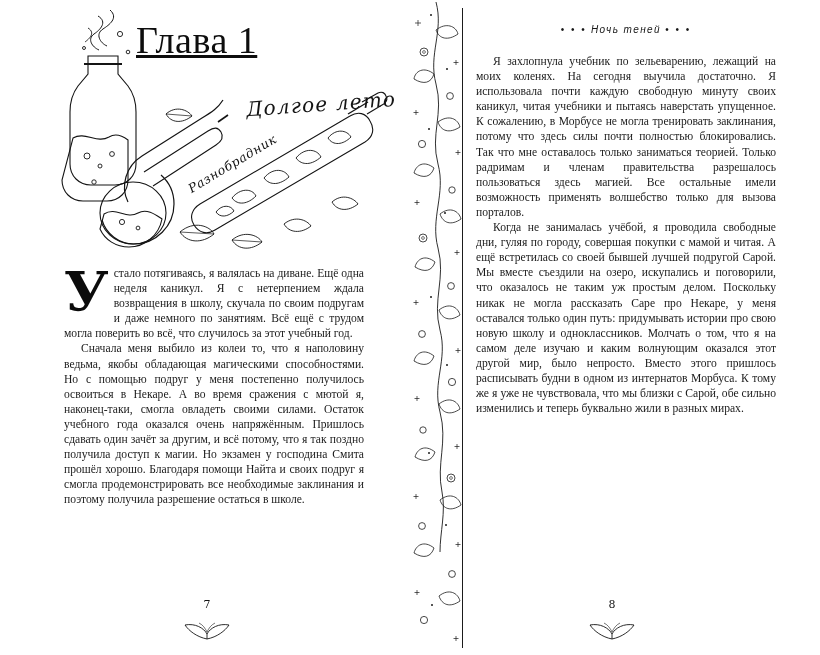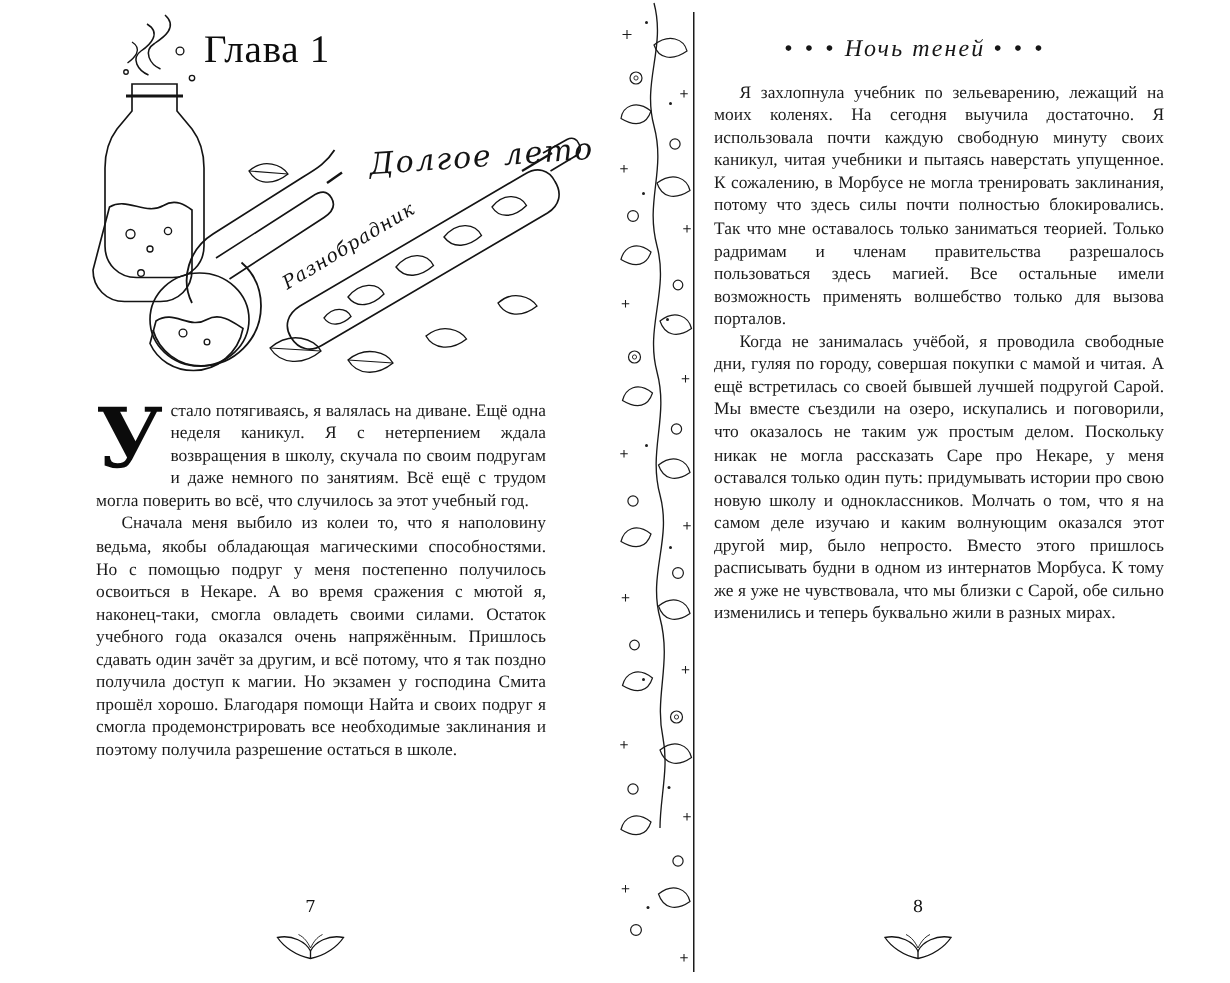--- a/index.html
+++ b/index.html
@@ -42,25 +42,26 @@
     width: 1px;
     height: 640px;
     background: #1b1b1b;
   }
 
   
   .chapter-title {
     position: absolute;
     left: 136px;
     top: 18px;
-    font-size: 26px;
+    font-size: 38px;
     letter-spacing: 0.5px;
     font-family: "Liberation Serif", serif;
     font-weight: 400;
     color: #0d0d0d;
+    text-decoration: underline;
   }
   .chapter-subtitle {
     position: absolute;
     left: 246px;
     top: 92px;
     font-size: 20px;
     font-style: italic;
     font-family: "DejaVu Serif", serif;
     color: #141414;
     letter-spacing: 1.2px;
@@ -125,27 +126,27 @@
     font-size: 55px;
     line-height: 48px;
     margin: 2px 5px 0 0;
     color: #0b0b0b;
     font-weight: 700;
   }
 
   
   .running-head {
     position: absolute;
-    left: 50px;
+    left: 66px;
     top: 24px;
     width: 300px;
     text-align: center;
-    font-size: 16px;
+    font-size: 10px;
     font-style: italic;
-    font-family: Liberation Serif, serif;
+    font-family: Liberation Sans, sans-serif;
     letter-spacing: 1.4px;
     color: #161616;
   }
   .running-head .deco { letter-spacing: 2px; font-style: normal; }
 
   
   .folio {
     position: absolute;
     width: 40px;
     text-align: center;

